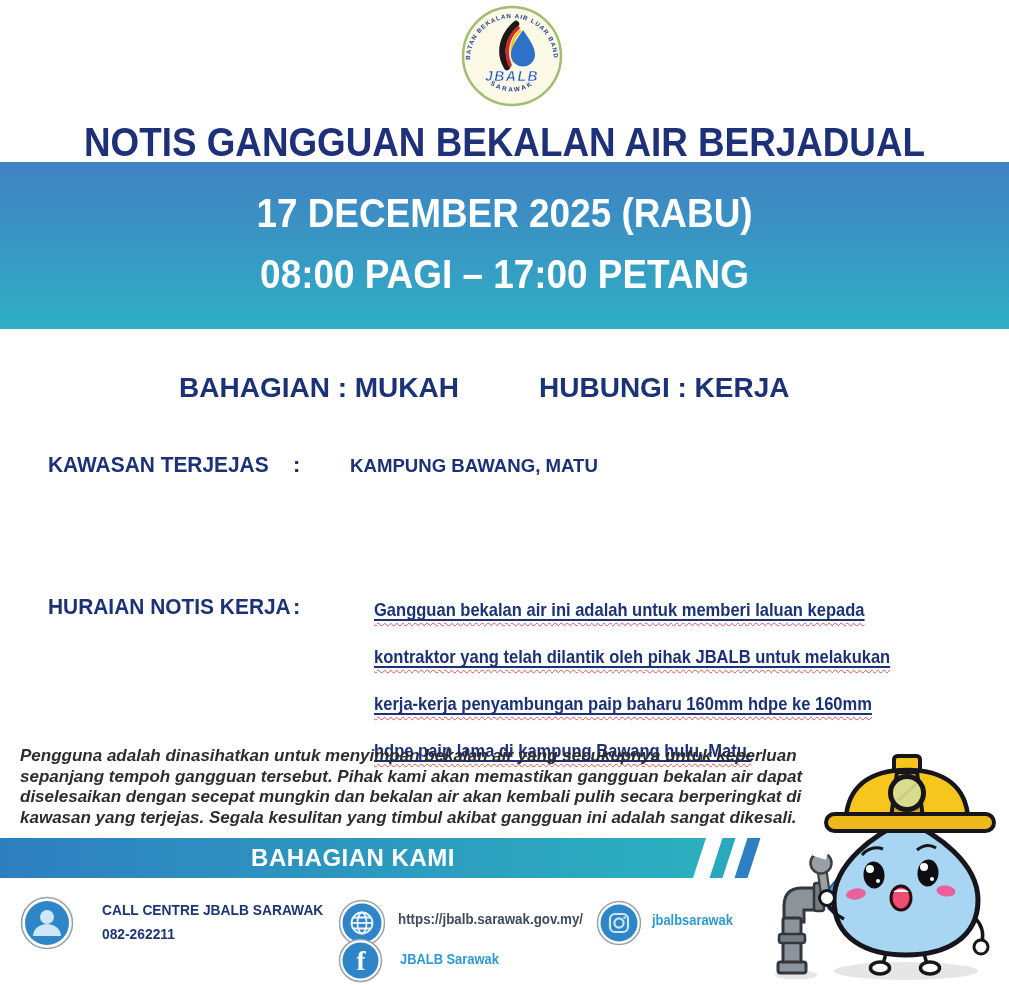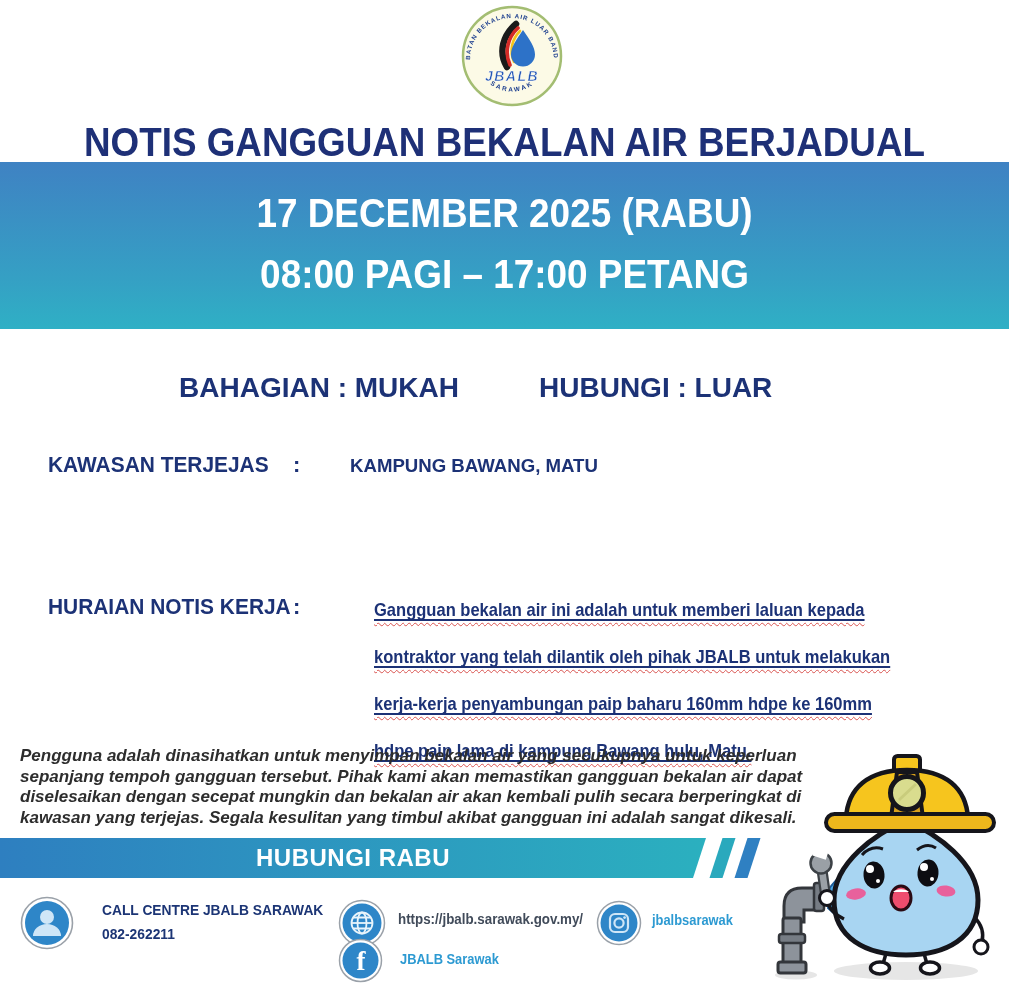--- a/index.html
+++ b/index.html
@@ -106,21 +106,21 @@
   <div id="title">NOTIS GANGGUAN BEKALAN AIR BERJADUAL</div>
 
   <div id="banner-topline"></div>
   <div id="banner">
     <div class="banner-line l1">17 DECEMBER 2025 (RABU)</div>
     <div class="banner-line l2">08:00 PAGI – 17:00 PETANG</div>
   </div>
 
   <div id="region-row">
     <span class="region-item" id="region-bahagian"><span>BAHAGIAN</span><span> : </span><span>MUKAH</span></span>
-    <span class="region-item" id="region-daerah"><span>HUBUNGI</span><span> : </span><span>LUAR</span></span>
+    <span class="region-item" id="region-daerah"><span>HUBUNGI</span><span> : </span><span>KERJA</span></span>
   </div>
 
   <div class="label" id="kawasan-label">KAWASAN TERJEJAS</div>
   <div class="colon" id="kawasan-colon">:</div>
   <div id="kawasan-value">KAMPUNG BAWANG, MATU</div>
 
   <div class="label" id="huraian-label">HURAIAN NOTIS KERJA</div>
   <div class="colon" id="huraian-colon">:</div>
   <div id="huraian-value">
     <div class="huraian-line"><span class="u-solid"><span class="u-wavy">Gangguan bekalan air ini adalah untuk memberi laluan kepada</span></span></div>
@@ -130,21 +130,21 @@
   </div>
 
   <div id="advisory">
     <div class="advisory-line">Pengguna adalah dinasihatkan untuk menyimpan bekalan air yang secukupnya untuk keperluan</div>
     <div class="advisory-line">sepanjang tempoh gangguan tersebut. Pihak kami akan memastikan gangguan bekalan air dapat</div>
     <div class="advisory-line">diselesaikan dengan secepat mungkin dan bekalan air akan kembali pulih secara berperingkat di</div>
     <div class="advisory-line">kawasan yang terjejas. Segala kesulitan yang timbul akibat gangguan ini adalah sangat dikesali.</div>
   </div>
 
   <div id="hubungi-bar">
-    <span>HUBUNGI RABU</span>
+    <span>BAHAGIAN KAMI</span>
   </div>
   <div class="bar-slash" id="bar-slash-1"></div>
   <div class="bar-slash" id="bar-slash-2"></div>
 
   <svg class="contact-icon" style="left:20px;top:896px" width="54" height="54" viewBox="0 0 54 54">
     <circle cx="27" cy="27" r="25.5" fill="#fff" stroke="#9aa1a9" stroke-width="1.6"></circle>
     <circle cx="27" cy="27" r="22" fill="#2e86c8"></circle>
     <circle cx="27" cy="21" r="7" fill="#cfe6f7"></circle>
     <path d="M13,40 a14,12 0 0 1 28,0 z" fill="#cfe6f7"></path>
   </svg>

